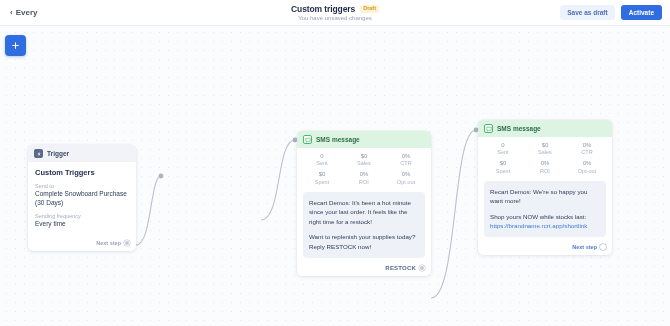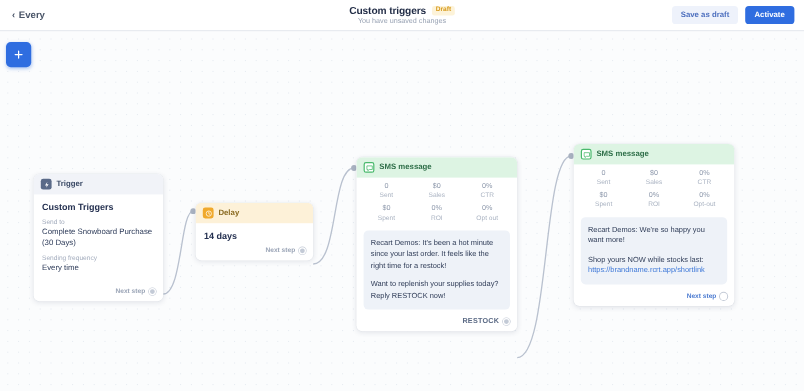--- a/index.html
+++ b/index.html
@@ -251,36 +251,20 @@
         <div class="field-value">Complete Snowboard Purchase (30 Days)</div>
         <div class="field-label">Sending frequency</div>
         <div class="field-value">Every time</div>
       </div>
       <div class="node-footer">
         <span class="footer-label">Next step</span>
         <span class="port"></span>
       </div>
     </div>
 
-    <div class="node" id="node-delay">
-      <div class="node-head head-delay">
-        <span class="badge-icon bi-delay">
-          <svg width="6" height="6" viewBox="0 0 12 12">
-            <circle cx="6" cy="6" r="4.4" fill="none" stroke="#ffffff" stroke-width="1.2"></circle>
-            <path d="M6 3.4V6l1.8 1.2" stroke="#ffffff" stroke-width="1.2" fill="none" stroke-linecap="round"></path>
-          </svg>
-        </span>
-        <span class="node-head-title">Delay</span>
-      </div>
-      <div class="delay-value">14 days</div>
-      <div class="node-footer">
-        <span class="footer-label">Next step</span>
-        <span class="port"></span>
-      </div>
-    </div>
 
     <div class="node" id="node-sms-1">
       <div class="node-head head-sms">
         <span class="badge-icon bi-sms">
           <svg width="6" height="6" viewBox="0 0 12 12">
               <path d="M1.5 2.5h9v6h-5l-2.5 2v-2h-1.5z" fill="none" stroke="#49b96c" stroke-width="1.3" stroke-linejoin="round"></path>
             </svg>
         </span>
         <span class="node-head-title">SMS message</span>
       </div>

